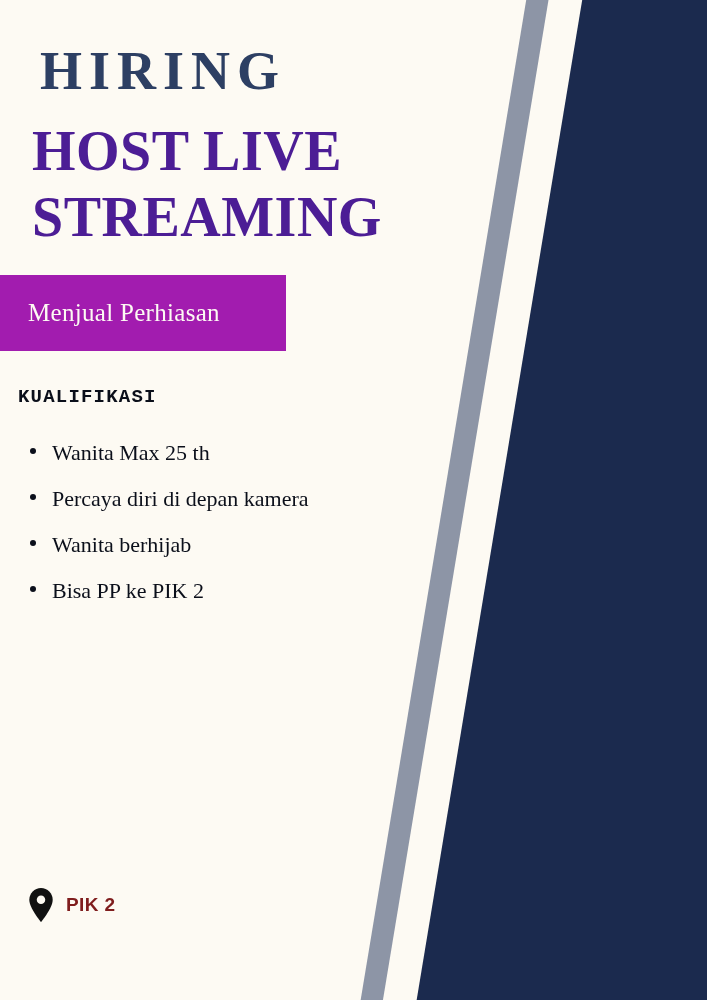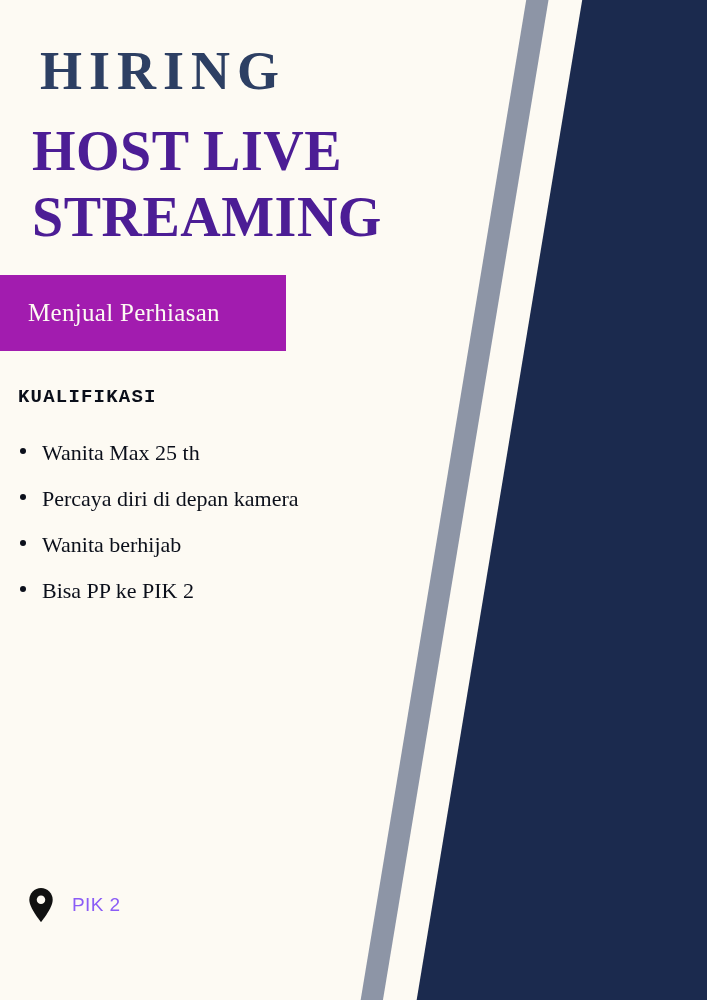--- a/index.html
+++ b/index.html
@@ -90,21 +90,21 @@
     left: 18px;
     top: 386px;
     font-family: Liberation Mono, monospace;
     font-size: 19px;
     font-weight: bold;
     letter-spacing: 1.2px;
     color: #0b0f1a;
   }
   .qual-list {
     position: absolute;
-    left: 18px;
+    left: 28px;
     top: 436px;
     width: 470px;
     margin: 0;
     padding: 0;
     list-style: none;
   }
   .qual-list li {
     position: relative;
     font-family: "Liberation Serif", serif;
     font-size: 22px;
@@ -130,23 +130,24 @@
     align-items: center;
   }
   .pin-icon {
     width: 26px;
     height: 34px;
     display: block;
   }
   .location-text {
     font-family: "Liberation Sans", sans-serif;
     font-size: 19px;
-    color: #8b5cf6;
-    margin-left: 18px;
+    color: #7f1d1d;
+    margin-left: 12px;
     letter-spacing: 0.4px;
+    font-weight: bold;
   }
 </style>
 </head>
 <body>
 
 <div class="poster">
 
   <div class="stripe stripe-gray"></div>
   <div class="stripe stripe-navy"></div>
 

